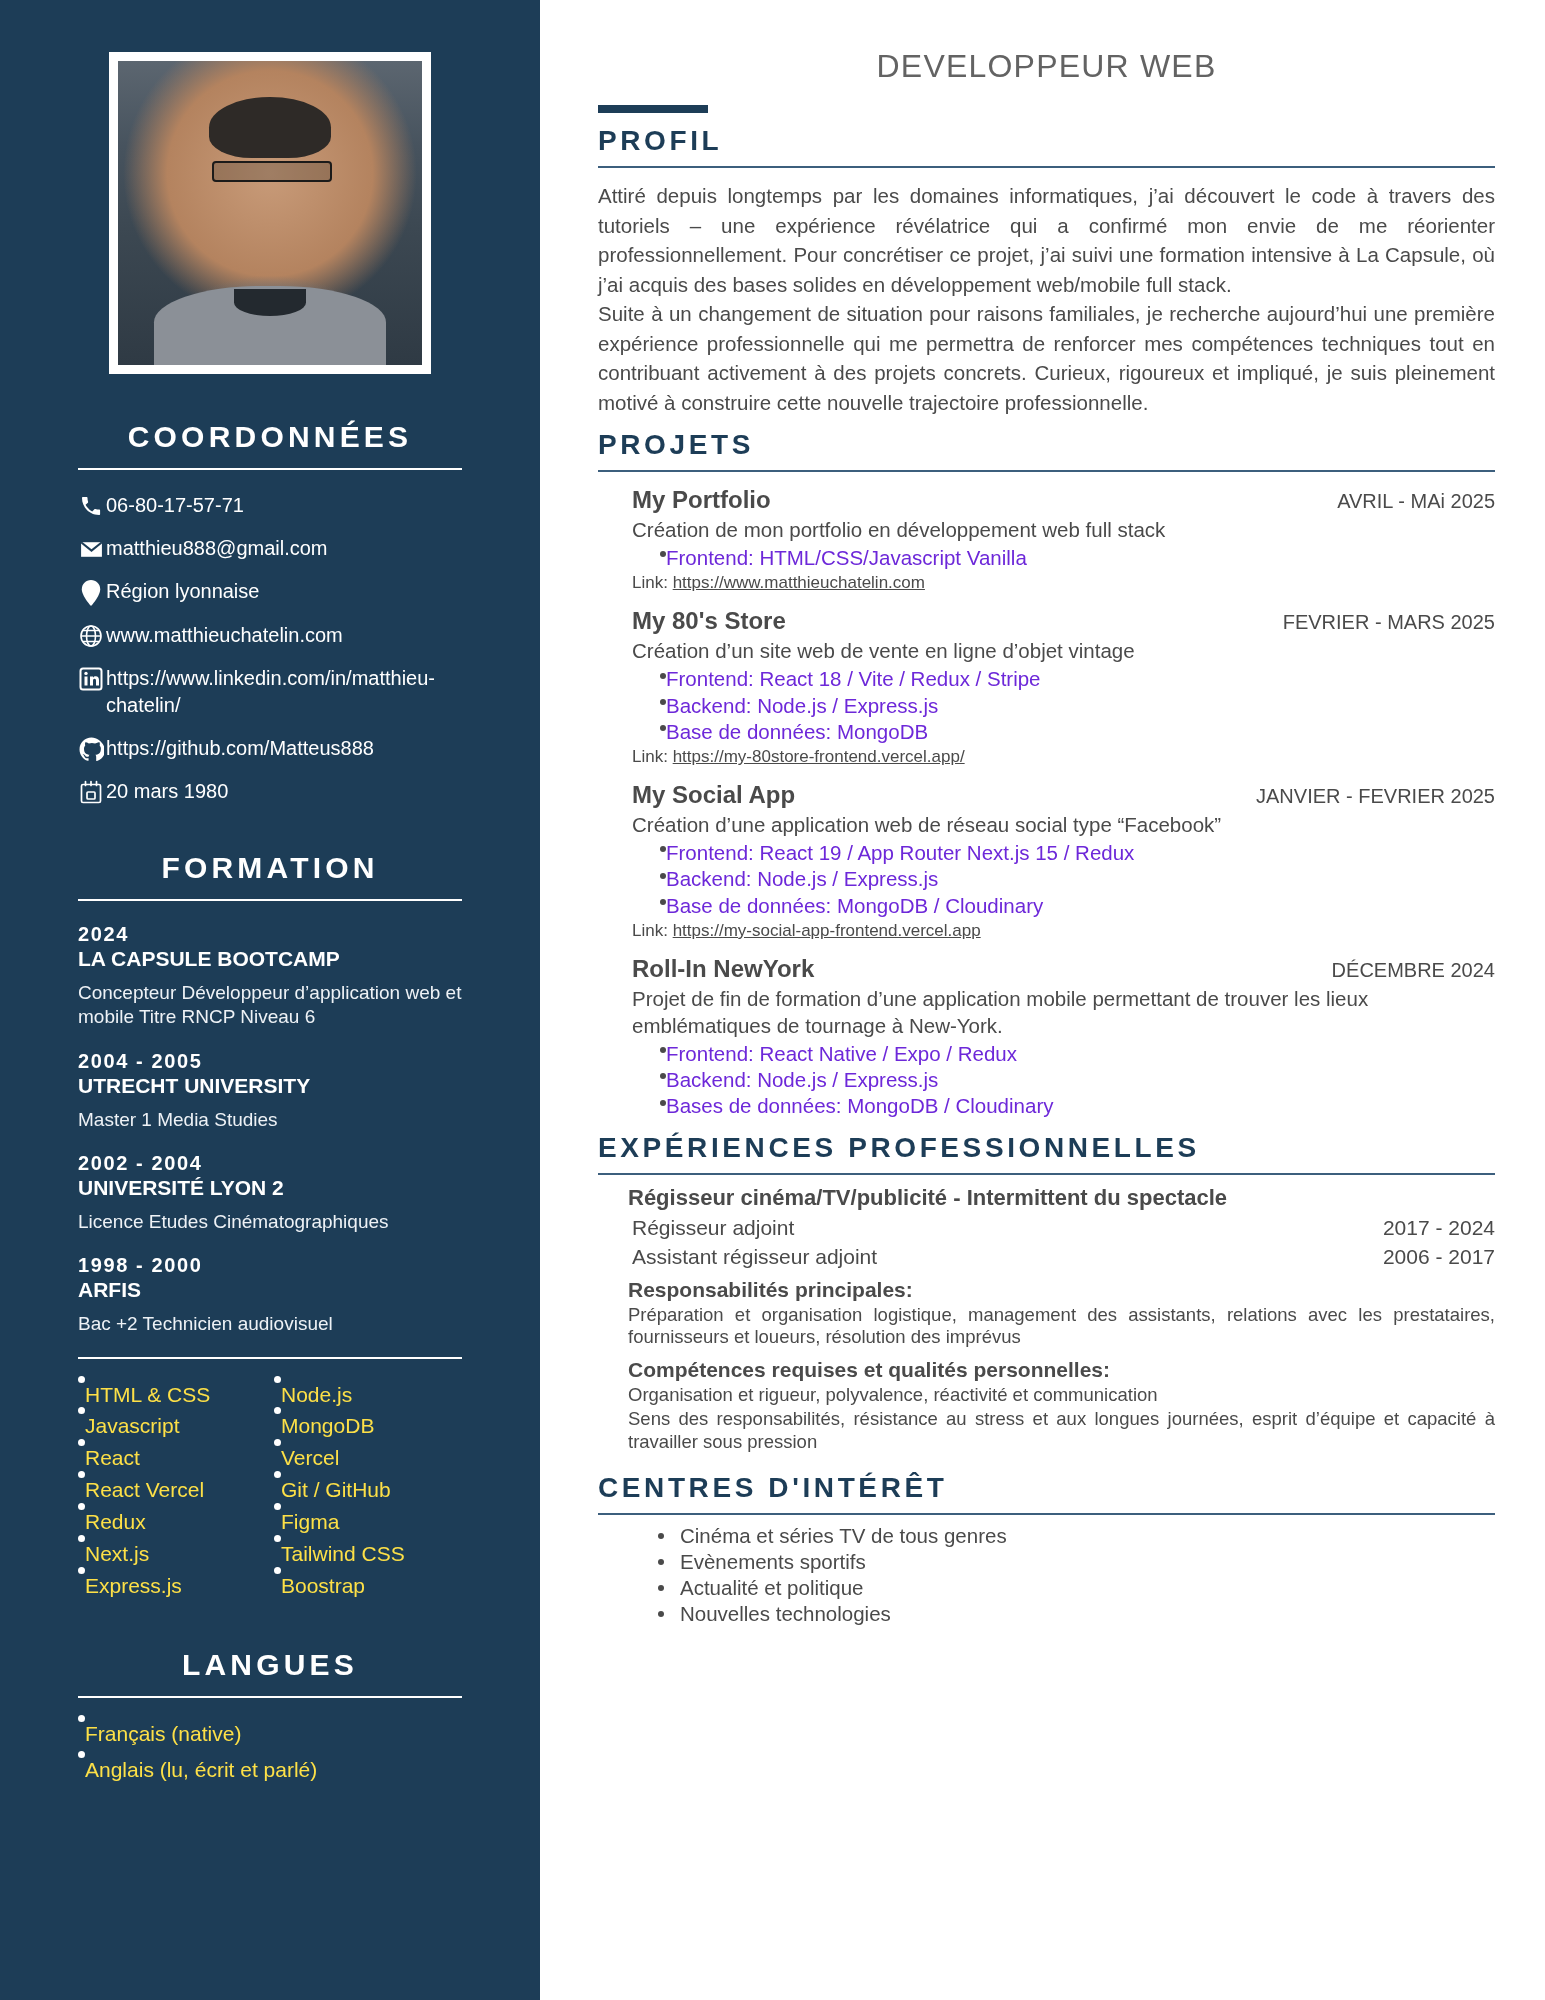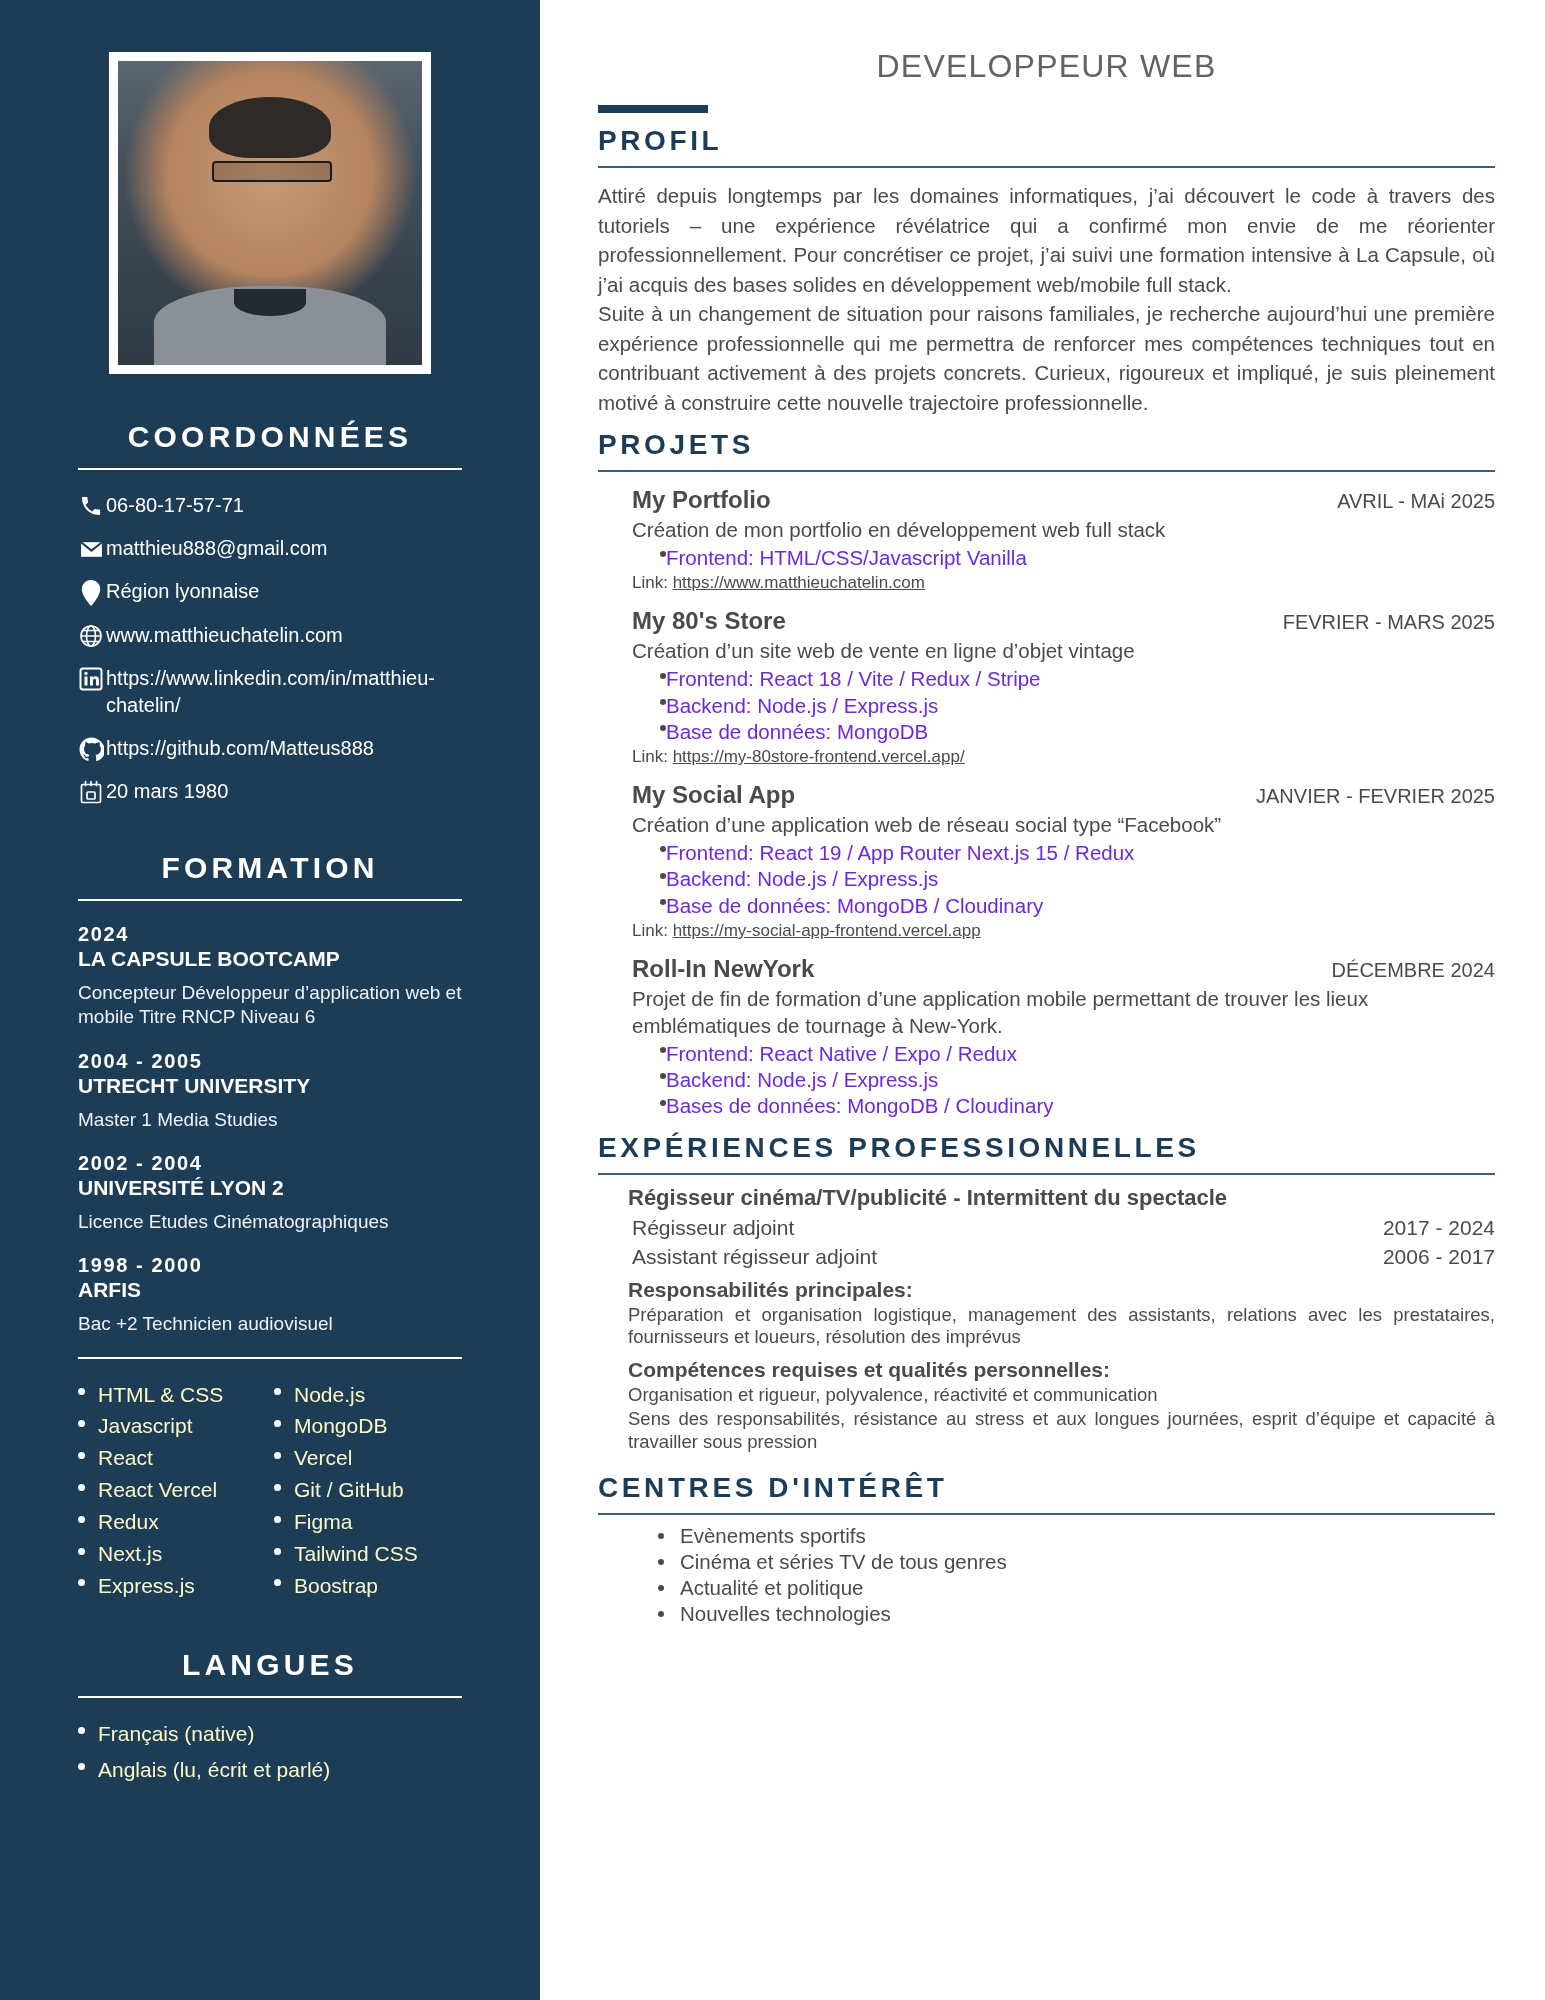--- a/index.html
+++ b/index.html
@@ -139,25 +139,24 @@
 
   .skills-grid {
     margin-top: 20px;
     display: grid;
     grid-template-columns: 1fr 1fr;
     column-gap: 8px;
     row-gap: 0;
   }
   .bullet-li {
     display: flex;
-    align-items: center;
-    gap: 13px;
+    align-items: flex-start;
     font-size: 21px;
     line-height: 1.52;
-    color: #fef9c3;
+    color: #fde047;
   }
   .bullet-li .dot {
     width: 7px; height: 7px;
     min-width: 7px;
     border-radius: 50%;
     background: #ffffff;
     transform: translateY(-3px);
   }
   .lang-list { margin-top: 20px; }
   .lang-list .bullet-li { margin-bottom: 4px; }
@@ -643,25 +642,25 @@
       <div class="exp-sub">Compétences requises et qualités personnelles:</div>
       <div class="exp-para">Organisation et rigueur, polyvalence, réactivité et communication</div>
       <div class="exp-para">Sens des responsabilités, résistance au stress et aux longues journées, esprit d’équipe et capacité à travailler sous pression</div>
     </div>
 
     <h2 class="sec-title" style="margin-top:18px;">CENTRES D'INTÉRÊT</h2>
     <div class="sec-rule"></div>
     <ul class="interest-list">
       <li>
           <span class="dot"></span>
-          <span>Evènements sportifs</span>
+          <span>Cinéma et séries TV de tous genres</span>
         </li>
       <li>
           <span class="dot"></span>
-          <span>Cinéma et séries TV de tous genres</span>
+          <span>Evènements sportifs</span>
         </li>
       <li>
           <span class="dot"></span>
           <span>Actualité et politique</span>
         </li>
       <li>
           <span class="dot"></span>
           <span>Nouvelles technologies</span>
         </li>
     </ul>

